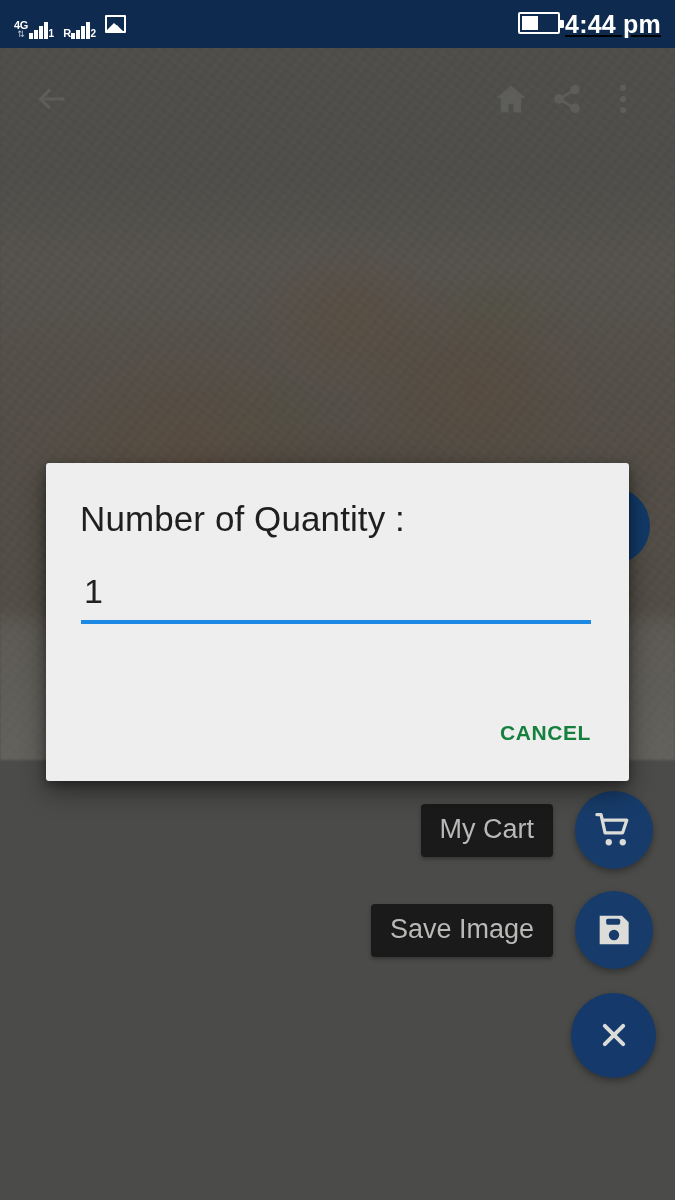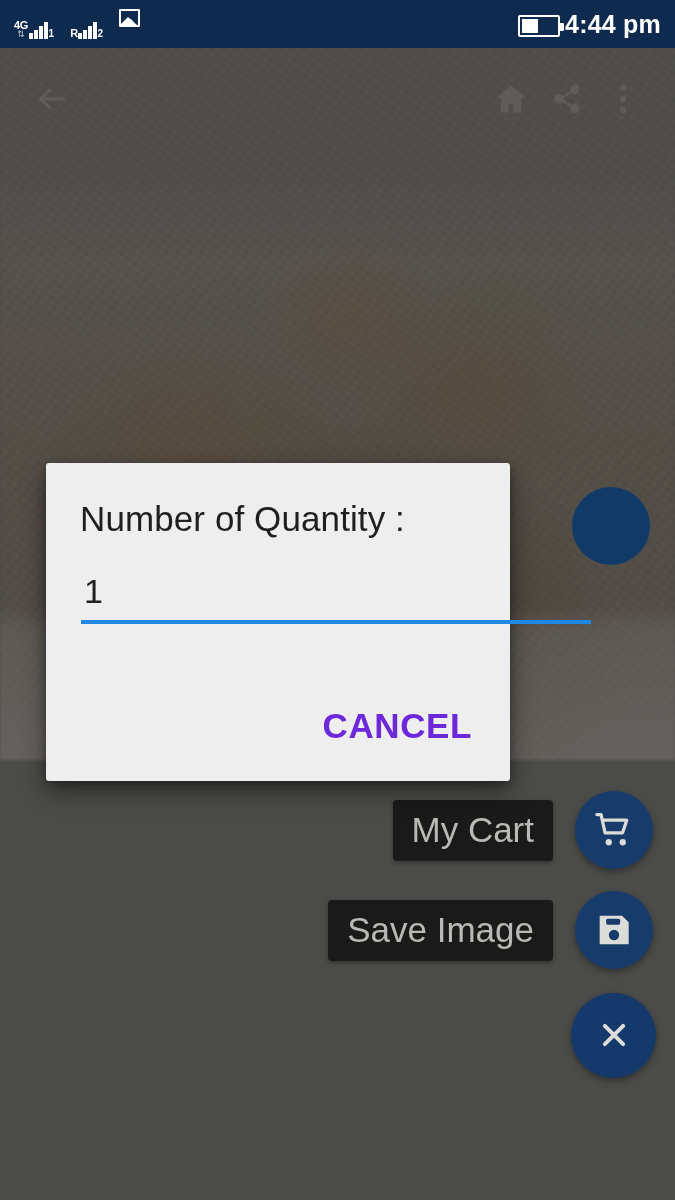--- a/index.html
+++ b/index.html
@@ -25,22 +25,22 @@
     top: 0; left: 0;
     width: 675px;
     height: 48px;
     background: #0e2a4e;
     z-index: 60;
     display: flex;
     align-items: center;
     box-sizing: border-box;
     padding: 0 14px;
   }
-  .sb-left { display: flex; gap: 16px; }
-  .sb-right { margin-left: auto; display: flex; align-items: flex-end; gap: 5px; }
+  .sb-left { display: flex; align-items: center; gap: 9px; }
+  .sb-right { margin-left: auto; display: flex; align-items: flex-start; gap: 5px; text-decoration: underline; }
 
   .net-group { display: flex; align-items: flex-end; height: 30px; }
   .net-badge {
     display: flex; flex-direction: column; align-items: center;
     justify-content: flex-end; height: 30px; margin-right: 1px;
   }
   .net-badge .tag {
     font-size: 11px; font-weight: bold; color: #fff;
     line-height: 10px; letter-spacing: -.3px;
   }
@@ -174,21 +174,21 @@
   }
   .fab-row {
     display: flex; align-items: center; justify-content: flex-end;
     height: 100px;
     padding-right: 22px;
     box-sizing: border-box;
   }
   .fab-label {
     background: #1a1a1a;
     color: #b9b9b7;
-    font-size: 35px;
+    font-size: 27px;
     padding: 12px 19px 14px 19px;
     border-radius: 4px;
     margin-right: 22px;
     white-space: nowrap;
     box-shadow: 0 2px 4px rgba(0,0,0,.32);
     line-height: 1;
   }
   .fab {
     width: 78px; height: 78px;
     border-radius: 50%;
@@ -201,21 +201,21 @@
     width: 85px; height: 85px;
     background: #15396a;
   }
   .fab svg { display: block; }
   .fab-row.main-row { height: 110px; padding-right: 19px; }
 
   
   #dialog {
     position: absolute;
     left: 46px; top: 463px;
-    width: 464px; height: 318px;
+    width: 583px; height: 318px;
     background: #eeeeee;
     border-radius: 3px;
     box-shadow: 0 11px 26px rgba(0,0,0,.42), 0 3px 9px rgba(0,0,0,.30);
     z-index: 40;
     box-sizing: border-box;
   }
   #dialog-title {
     position: absolute;
     left: 34px; top: 38px;
     font-size: 35px;
@@ -249,23 +249,23 @@
     position: absolute;
     left: 0; bottom: 28px;
     width: 100%;
     display: flex; justify-content: flex-end; align-items: center;
     box-sizing: border-box;
     padding-right: 22px;
   }
   .dlg-btn {
     background: none; border: none;
     font-family: "Liberation Sans", sans-serif;
-    font-size: 35px;
+    font-size: 21px;
     font-weight: bold;
-    color: #6d28d9;
+    color: #15803d;
     letter-spacing: .6px;
     padding: 10px 16px;
     cursor: pointer;
     line-height: 1;
   }
   #btn-add { margin-left: 28px; margin-right: 4px; }
 </style>
 </head>
 <body>
 

